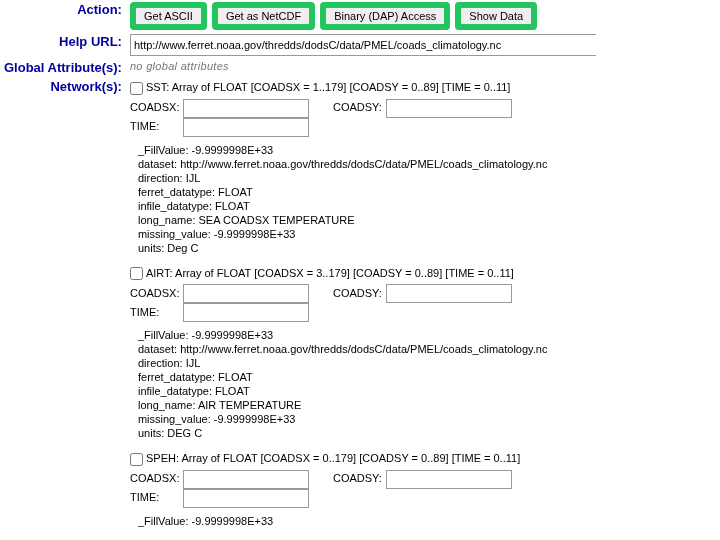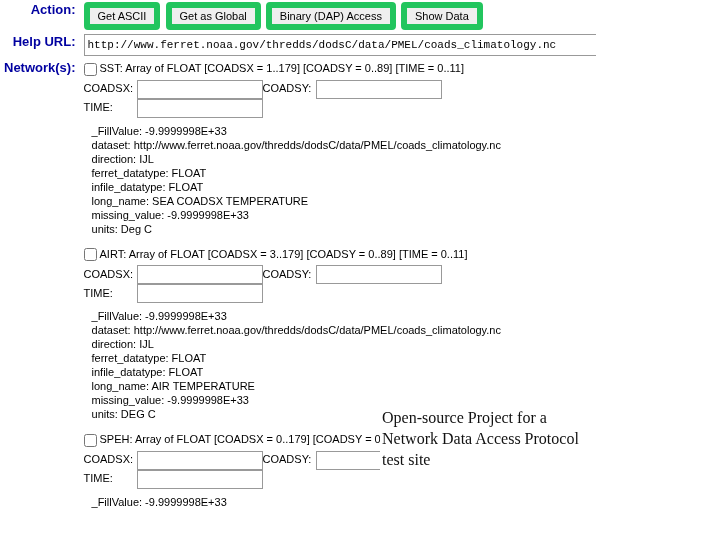--- a/index.html
+++ b/index.html
@@ -1,52 +1,56 @@
 <!DOCTYPE html>
 <html><head>
 <meta charset="utf-8">
 <style>
   html,body{margin:0;padding:0;font-family:Verdana,Arial,sans-serif;font-size:11px;background:#fff;color:#000}
   .wrap{width:596px;height:540px;position:relative;overflow:hidden}
   table.form{border-collapse:collapse;width:100%}
   table.form td{vertical-align:top;padding:2px 4px}
   td.lab{width:160px;text-align:right;font-weight:bold;color:#0000a0;font-size:13px;padding-top:5px;white-space:nowrap}
   .btn{display:inline-block;border:6px solid #22c55e;background:#efefef;padding:2px 8px;font-size:11px;border-radius:4px;margin-right:2px;cursor:pointer}
-  .url-input{width:520px;height:18px;border:1px solid #999;font-size:11px;padding:1px 3px;font-family:Liberation Mono, monospace}
+  .url-input{width:520px;height:18px;border:1px solid #999;font-size:11px;padding:1px 3px;font-family:Liberation Sans, sans-serif}
   .ga-empty{color:#777;font-style:italic;letter-spacing:.3px}
   .var-head{padding:2px 0}
   .var-head input[type=checkbox]{vertical-align:middle;margin:0 3px 0 0}
   .dim-row{margin:2px 0 6px 0}
   .dim-lab{display:inline-block;width:53px}
   .dim-input{width:120px;height:15px;border:1px solid #999;font-size:11px;vertical-align:middle}
-  .dim-group{display:inline-block;}
+  .dim-group{display:inline-block;margin-right:24px}
   .meta{margin:0 0 10px 8px}
   .meta div{padding:1px 0;white-space:nowrap}
   .caption{position:absolute;left:380px;top:406px;font-family:'Times New Roman',serif;font-size:16px;color:#111;line-height:1.3;background:#fff;padding:2px 2px}
 </style>
 </head>
 <body>
 <div class="wrap">
 
 <table class="form">
   <tbody>
         <tr>
     <td class="lab">Action:</td>
     <td>
       <span class="btn">Get ASCII</span>
-      <span class="btn">Get as Global</span>
+      <span class="btn">Get as NetCDF</span>
       <span class="btn">Binary (DAP) Access</span>
       <span class="btn">Show Data</span>
     </td>
   </tr>
   <tr>
     <td class="lab">Help URL:</td>
     <td>
       <input class="url-input" value="http://www.ferret.noaa.gov/thredds/dodsC/data/PMEL/coads_climatology.nc" style="">
     </td>
+  </tr>
+  <tr>
+    <td class="lab">Global Attribute(s):</td>
+    <td><span class="ga-empty">no global attributes</span></td>
   </tr>
   <tr>
     <td class="lab">Network(s):</td>
     <td id="vars-cell">
             <div class="var-head"><input type="checkbox" style=""><span>SST: Array of FLOAT [COADSX = 1..179] [COADSY = 0..89] [TIME = 0..11]</span></div>
             <div class="dim-row"><span class="dim-group"><span class="dim-lab">COADSX:</span><input class="dim-input" style=""></span><span class="dim-group"><span class="dim-lab">COADSY:</span><input class="dim-input" style=""></span><span class="dim-group"><span class="dim-lab">TIME:</span><input class="dim-input" style=""></span></div>
             <div class="meta">
               <div>_FillValue:   -9.9999998E+33</div>
               <div>dataset: http://www.ferret.noaa.gov/thredds/dodsC/data/PMEL/coads_climatology.nc</div>
               <div>direction: IJL</div>
@@ -71,15 +75,14 @@
             <div class="var-head"><input type="checkbox" style=""><span>SPEH: Array of FLOAT [COADSX = 0..179] [COADSY = 0..89] [TIME = 0..11]</span></div>
             <div class="dim-row"><span class="dim-group"><span class="dim-lab">COADSX:</span><input class="dim-input" style=""></span><span class="dim-group"><span class="dim-lab">COADSY:</span><input class="dim-input" style=""></span><span class="dim-group"><span class="dim-lab">TIME:</span><input class="dim-input" style=""></span></div>
             <div class="meta">
               <div>_FillValue:   -9.9999998E+33</div>
             </div>
           </td>
   </tr>
 </tbody>
     </table>
 
-<div class="caption">Open-source Project for a Network Data Access Protocol test site</div>
 
 </div>
 
 </body></html>

